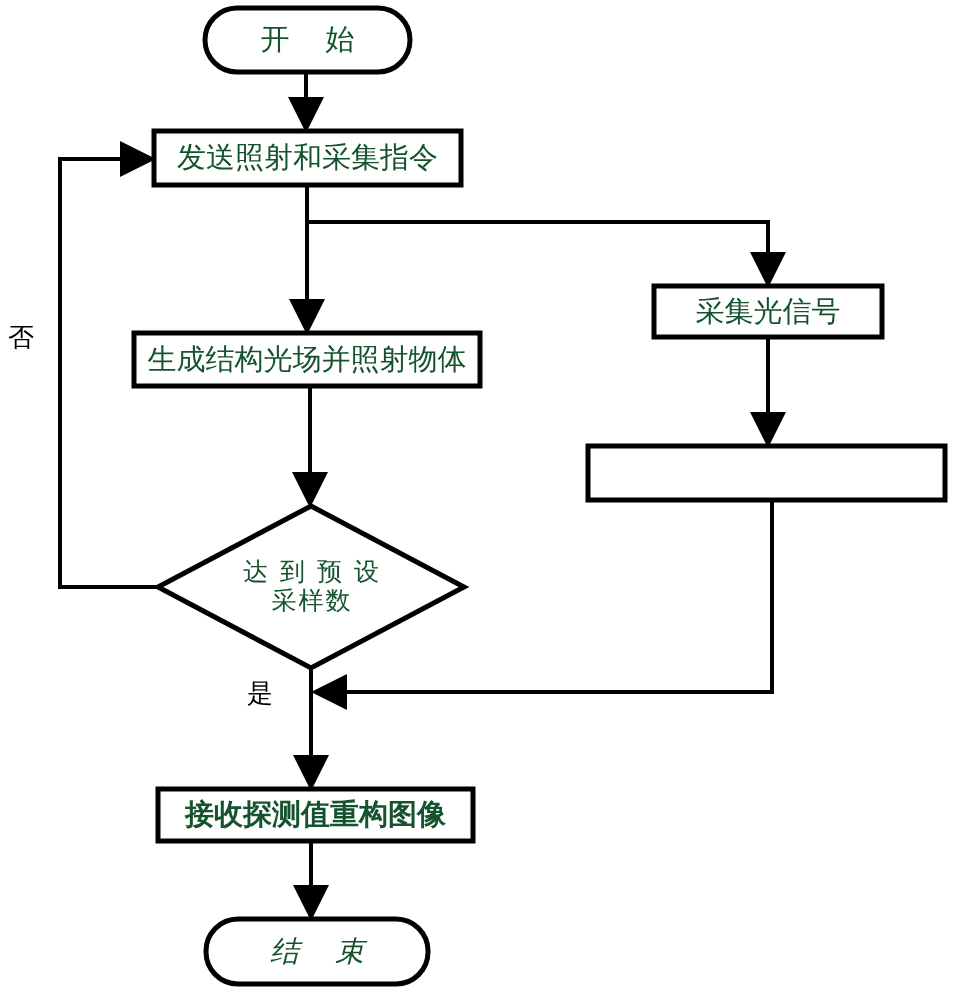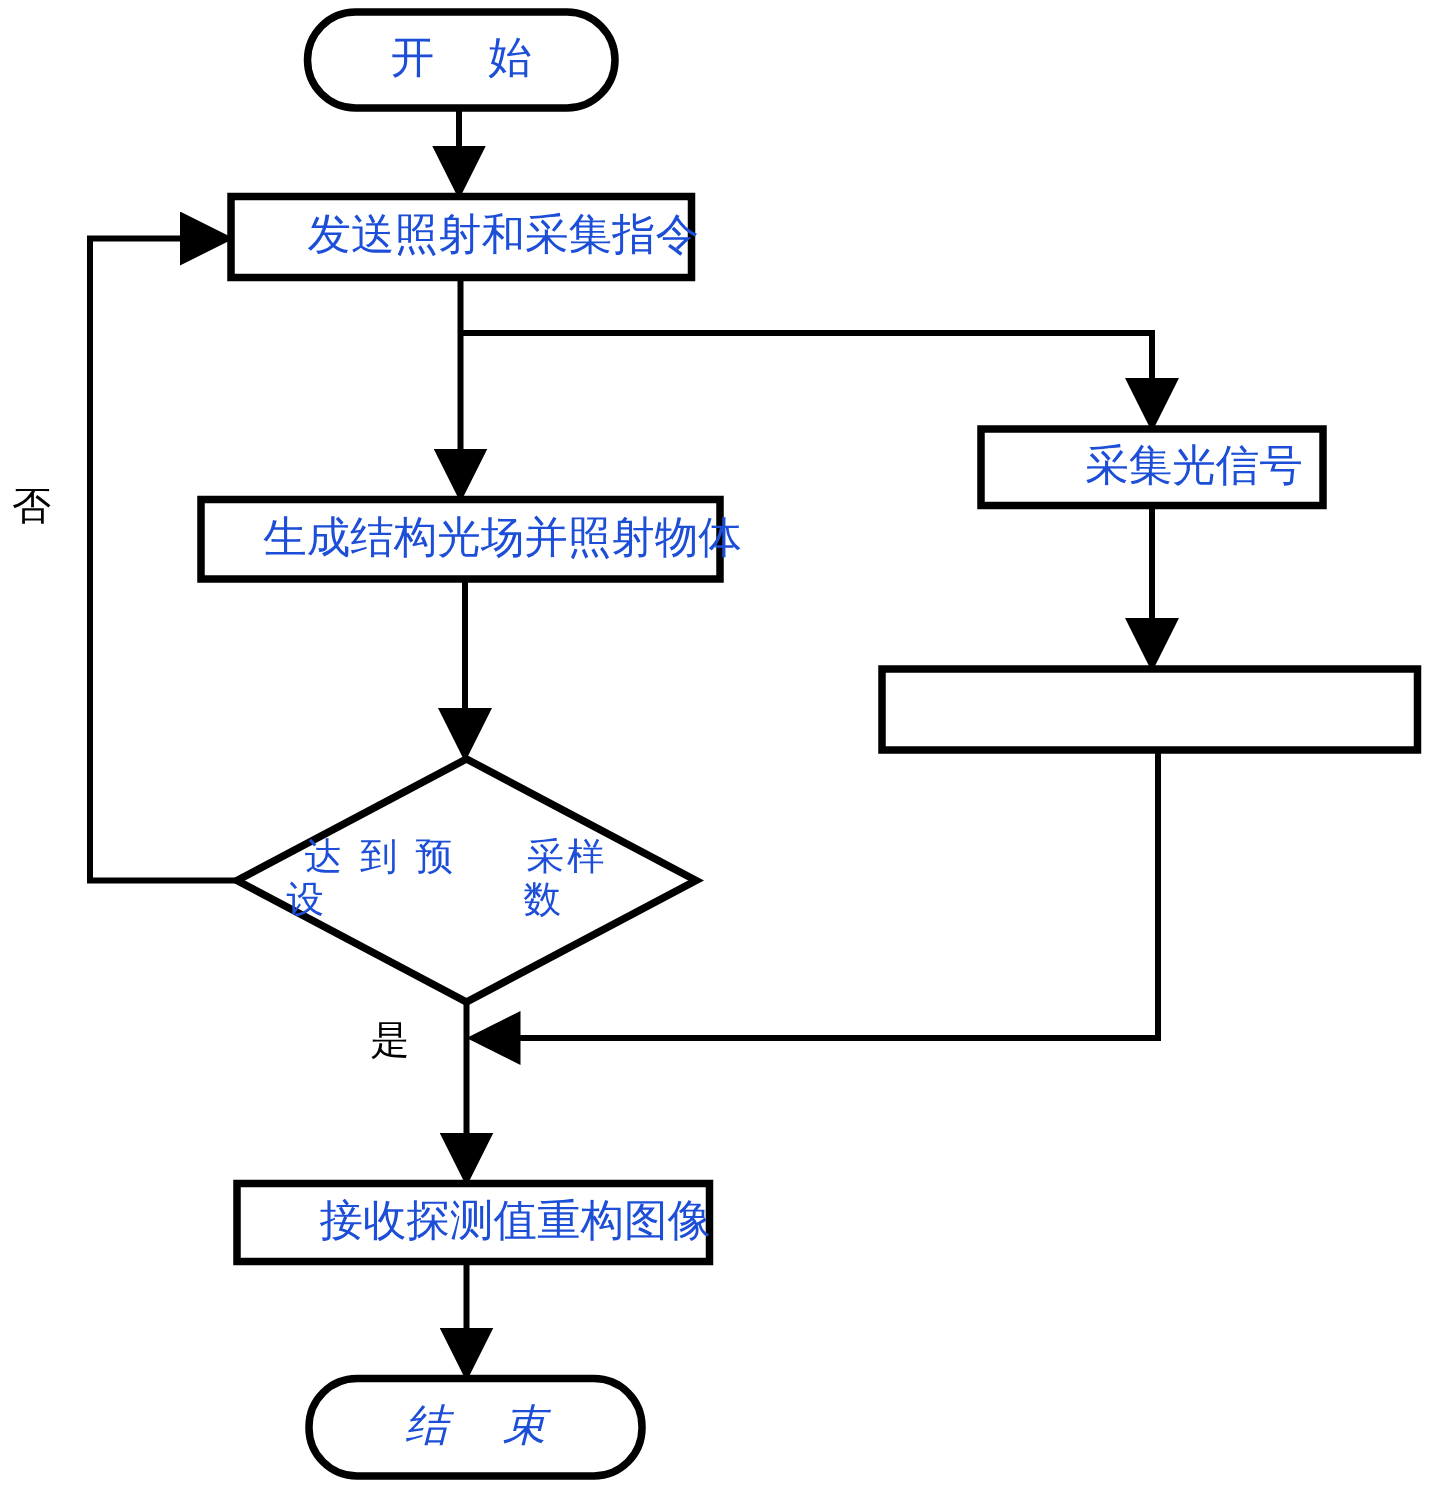--- a/index.html
+++ b/index.html
@@ -22,38 +22,37 @@
     left: 0;
     top: 0;
     width: 957px;
     height: 1000px;
   }
   .node-label {
     position: absolute;
     display: flex;
     align-items: center;
     justify-content: center;
-    text-align: left;
-    color: #1d4ed8;
+    text-align: right;
+    color: #14532d;
     line-height: 1.15;
     white-space: pre-line;
     pointer-events: none;
   }
   .box-text {
     font-size: 29px;
-    margin-left: 28px;
   }
   .term-text {
     font-size: 29px;
     letter-spacing: 36px;
     text-indent: 36px;
   }
   .diamond-text {
     font-size: 25px;
-    flex-direction: row;
+    flex-direction: column;
   }
   .diamond-text .line1 {
     letter-spacing: 12px;
     text-indent: 12px;
   }
   .diamond-text .line2 {
     letter-spacing: 2px;
     text-indent: 2px;
   }
   .edge-label {
@@ -117,21 +116,21 @@
   <div class="node-label box-text" style="left:654px; top:286px; width:228px; height:51px;">采集光信号</div>
 
   <div class="node-label box-text" style="left:134px; top:333px; width:346px; height:53px;">生成结构光场并照射物体</div>
 
 
   <div class="node-label diamond-text" style="left:191px; top:527px; width:240px; height:120px;">
     <span class="line1">达到预设</span>
     <span class="line2">采样数</span>
   </div>
 
-  <div class="node-label box-text" style="left:158px; top:789px; width:315px; height:52px;">接收探测值重构图像</div>
+  <div class="node-label box-text" style="left:158px; top:789px; width:315px; height:52px;font-weight:bold;">接收探测值重构图像</div>
 
   <div class="node-label term-text" style="left:206px; top:919px; width:222px; height:65px;font-style:italic;">结束</div>
 
   <div class="edge-label" style="left:8px; top:320px;">否</div>
 
   <div class="edge-label" style="left:247px; top:676px;">是</div>
 
 </div>
 
 </body></html>

